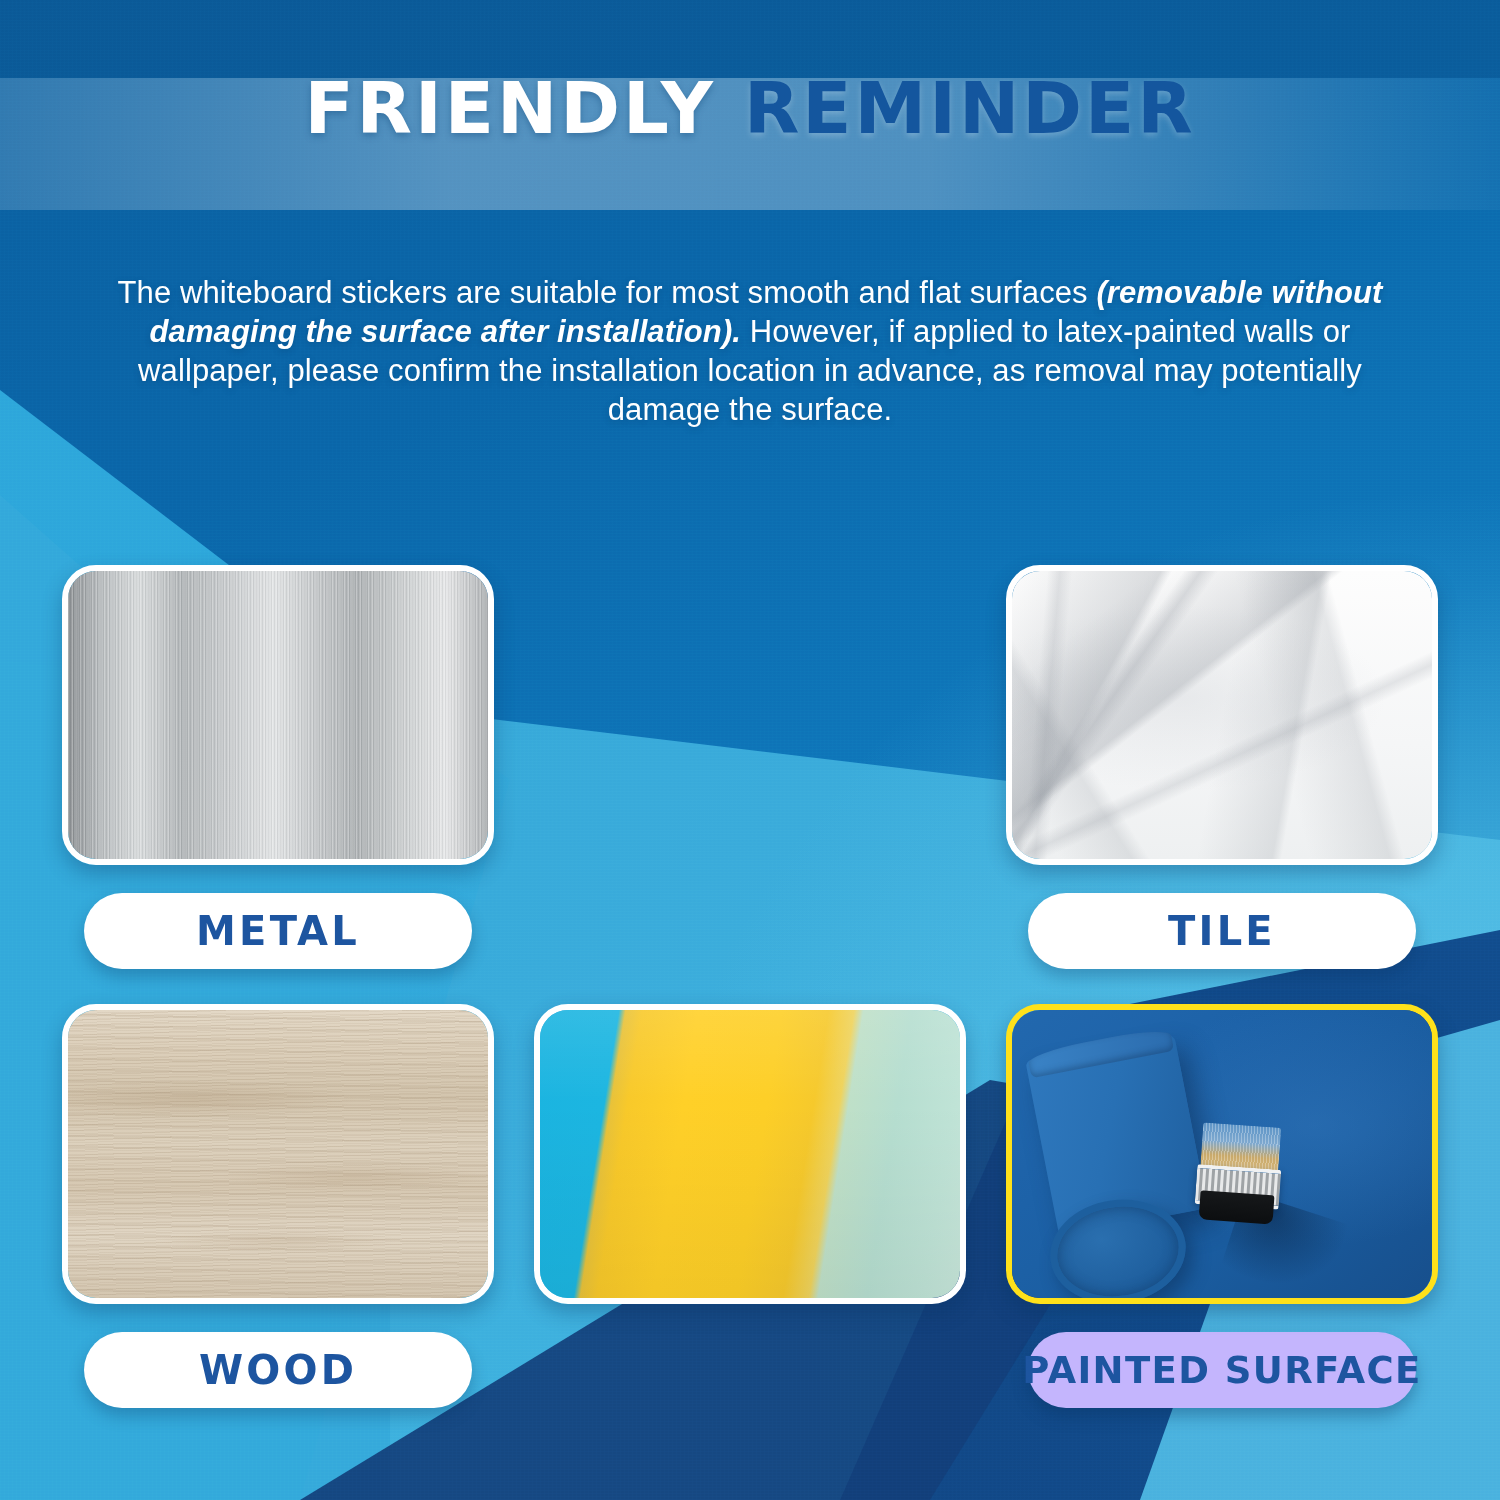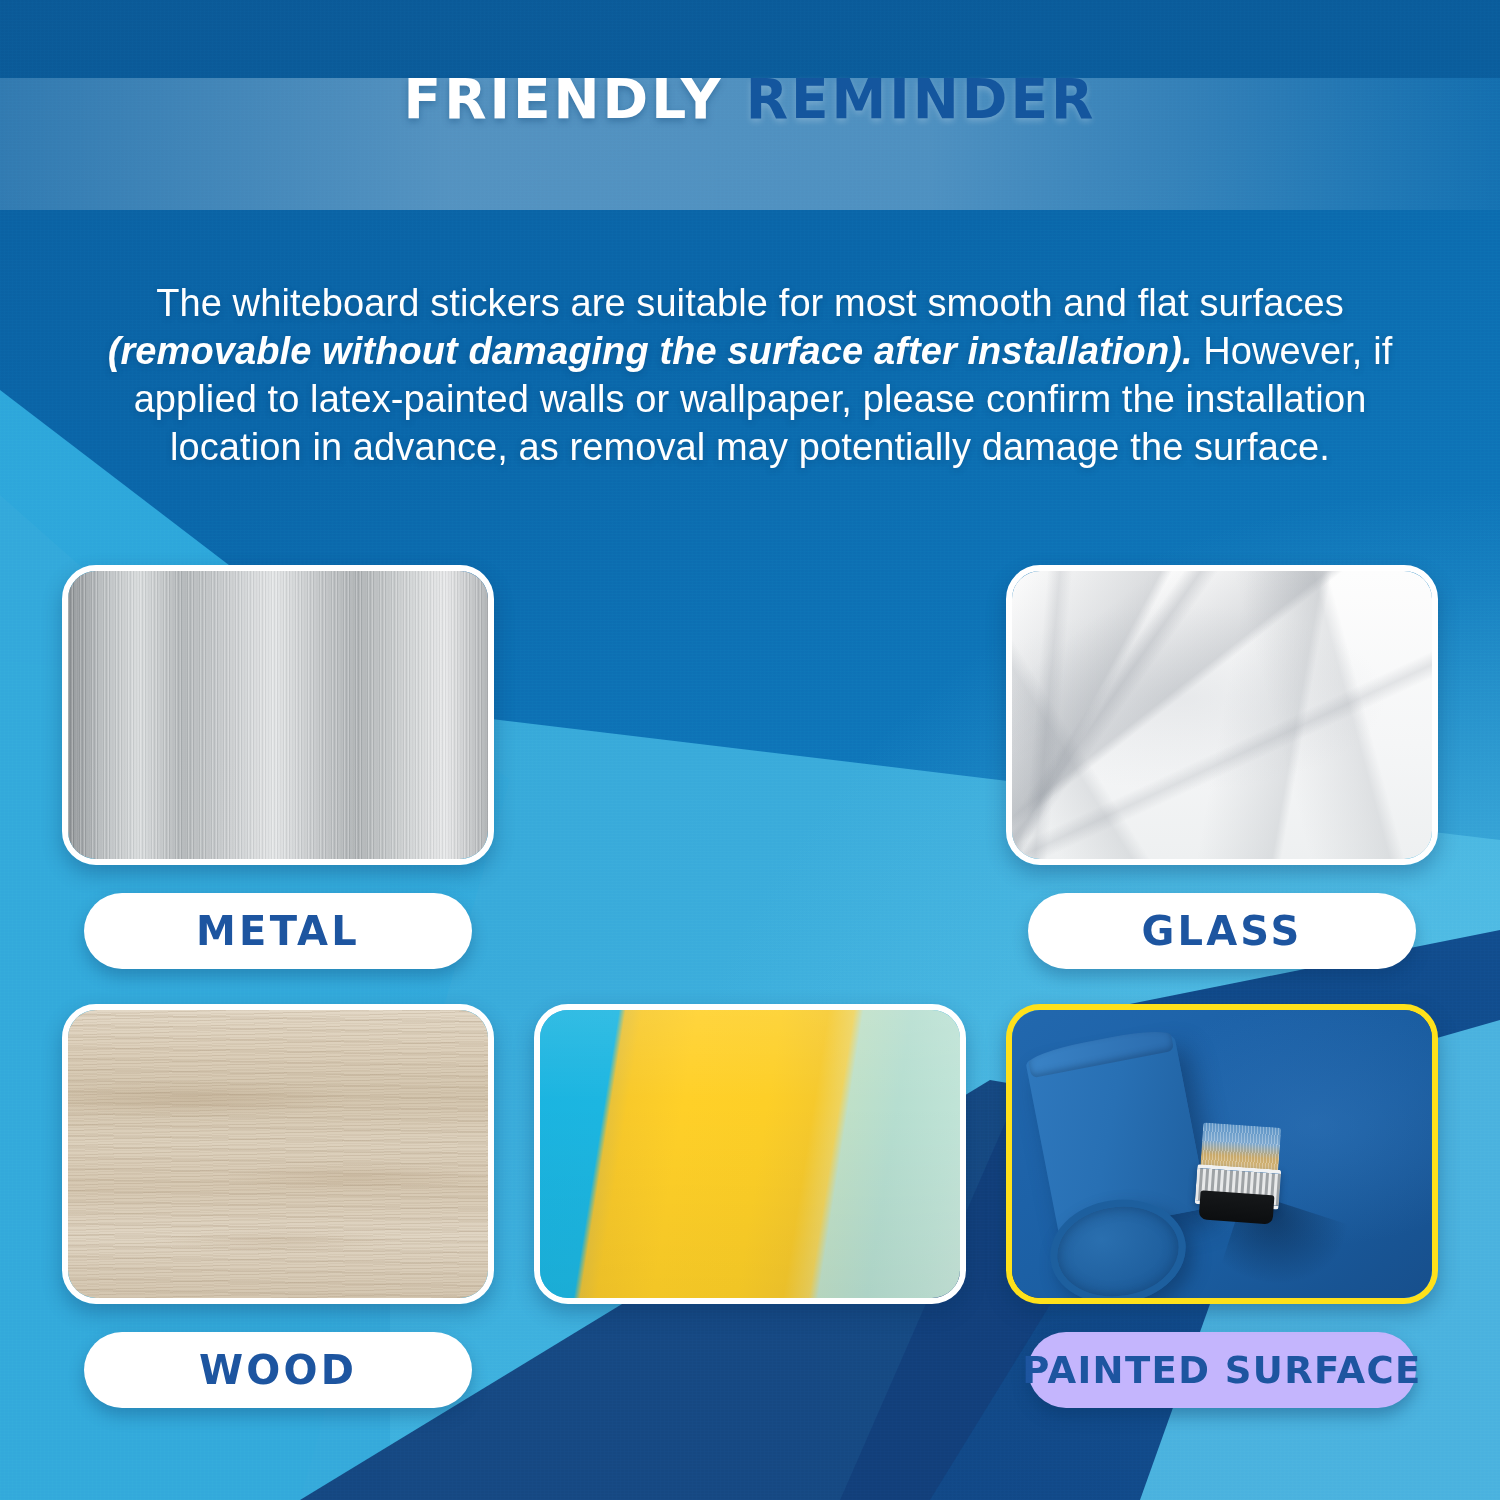--- a/index.html
+++ b/index.html
@@ -70,41 +70,41 @@
   #title-band{
     position:absolute;left:0;top:78px;width:100%;height:132px;
     background:linear-gradient(to right,rgba(255,255,255,.16) 0%,rgba(255,255,255,.30) 30%,rgba(255,255,255,.28) 62%,rgba(255,255,255,.04) 100%);
     pointer-events:none;
   }
   #title{
     position:absolute;left:0;top:72px;width:100%;
     text-align:center;
     font-family:"DejaVu Sans",sans-serif;
     font-weight:bold;
-    font-size:55px;
+    font-size:72px;
     letter-spacing:3px;
     line-height:1;
     white-space:nowrap;
   }
   #title .t-a{
     color:#ffffff;
     text-shadow:0 3px 7px rgba(10,60,110,.35);
   }
   #title .t-b{
     color:#14569e;
     text-shadow:0 3px 6px rgba(255,255,255,.22);
   }
 
   
   #body-copy{
     position:absolute;left:104px;top:242px;width:1292px;
     text-align:center;
     color:#ffffff;
     font-family:"Liberation Sans",sans-serif;
-    font-size:38px;
+    font-size:31px;
     line-height:1.26;
     letter-spacing:.1px;
     text-shadow:0 2px 6px rgba(8,56,104,.30);
   }
   #body-copy em{font-style:italic;font-weight:bold;}
 
   
   #grid{
     position:absolute;left:0;top:565px;width:1500px;
   }
@@ -317,21 +317,21 @@
         <div class="pill">
           <span class="lbl">METAL</span>
         </div>
       </div>
 
       <div class="cell">
         <div class="swatch">
           <div class="tex tex-tile"></div>
         </div>
         <div class="pill">
-          <span class="lbl">GLASS</span>
+          <span class="lbl">TILE</span>
         </div>
       </div>
 
 
     </div>
 
     <div class="row r2">
 
       <div class="cell">
         <div class="swatch">

